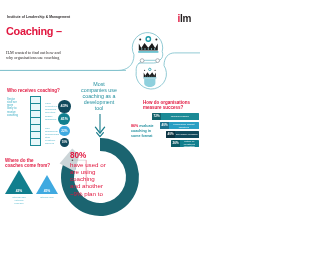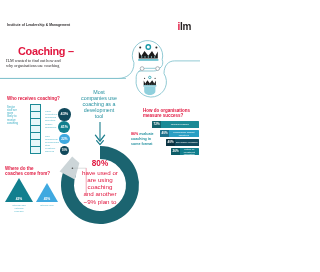--- a/index.html
+++ b/index.html
@@ -1,36 +1,36 @@
 <!DOCTYPE html>
 <html><head>
 <meta charset="utf-8">
 <style>
   html,body{margin:0;padding:0;}
   body{width:200px;height:272px;background:#ffffff;font-family:"Liberation Sans",sans-serif;overflow:hidden;position:relative;-webkit-font-smoothing:antialiased;}
-  .page{position:absolute;left:0;top:16px;width:200px;height:236px;text-decoration:underline;}
+  .page{position:absolute;left:0;top:8px;width:200px;height:236px;text-decoration:underline;}
   .ilm{position:absolute;right:9px;top:6px;font-size:10px;font-weight:bold;letter-spacing:-0.3px;color:#231f20;line-height:10px;font-family:"Liberation Sans",sans-serif;}
   .ilm i{font-style:normal;color:#e1173f;}
   .kicker{position:absolute;left:7px;top:7px;font-size:3.3px;font-weight:bold;color:#231f20;letter-spacing:0.1px;}
-  h1.title{position:absolute;left:6px;top:18px;margin:12px;font-size:10.9px;line-height:11.4px;font-weight:bold;color:#e1173f;letter-spacing:-0.3px;}
+  h1.title{position:absolute;left:6px;top:18px;margin:0;font-size:10.9px;line-height:11.4px;font-weight:bold;color:#e1173f;letter-spacing:-0.3px;}
   .sub{position:absolute;left:6px;top:42px;font-size:4.2px;line-height:5.2px;color:#231f20;font-family:"Liberation Serif",serif;}
   .hrule{position:absolute;left:0;top:62px;width:126px;height:0.8px;background:#9ecfd6;}
   svg.deco{position:absolute;left:0;top:0;width:200px;height:272px;overflow:visible;pointer-events:none;}
   .sechead{position:absolute;color:#e1173f;font-weight:bold;font-size:4.5px;line-height:5.2px;letter-spacing:0px;}
   
   #whoReceives{position:absolute;left:7px;top:80px;width:72px;height:62px;}
   #whoReceives .hd{position:absolute;left:0;top:0;}
   #whoReceives .intro{position:absolute;left:0;top:9.5px;width:13px;color:#6fc3d4;font-size:2.55px;line-height:3.3px;font-weight:bold;}
   .ladder{position:absolute;left:23px;top:8px;width:11px;height:50px;background:#e8f8fa;}
   .ladderrail{position:absolute;top:0;width:1.4px;height:50px;background:#1b8a96;}
   .ladderrung{position:absolute;left:0;width:12px;height:1.2px;background:#1b8a96;}
   #whoReceives .rowlbl{position:absolute;color:#7fc9d8;font-size:2.4px;line-height:2.9px;font-weight:bold;width:14px;}
   #whoReceives .dot{position:absolute;border-radius:50%;color:#fff;font-weight:bold;text-align:center;}
   
-  #donutText{position:absolute;left:70px;top:144px;width:60px;text-align:center;color:#e1173f;font-size:6.2px;line-height:7.3px;}
+  #donutText{position:absolute;left:70px;top:144px;width:60px;color:#e1173f;font-size:6.2px;line-height:7.3px;}
   #donutText .big{font-weight:bold;font-size:8.2px;line-height:8.6px;}
   
   #coachesFrom{position:absolute;left:5px;top:150px;width:62px;}
   #coachesFrom .hd{position:absolute;left:0;top:0;}
   .tri{position:absolute;}
   .tri .val{position:absolute;bottom:1.5px;left:0;right:0;text-align:center;color:#fff;font-weight:bold;font-size:3.3px;}
   #coachesFrom .cap{position:absolute;text-align:center;color:#7fc9d8;font-size:2.35px;line-height:2.8px;font-weight:bold;}
   
   #measure{position:absolute;left:141px;top:92px;width:58px;}
   #measure .hd{position:absolute;left:2px;top:0;width:56px;}

